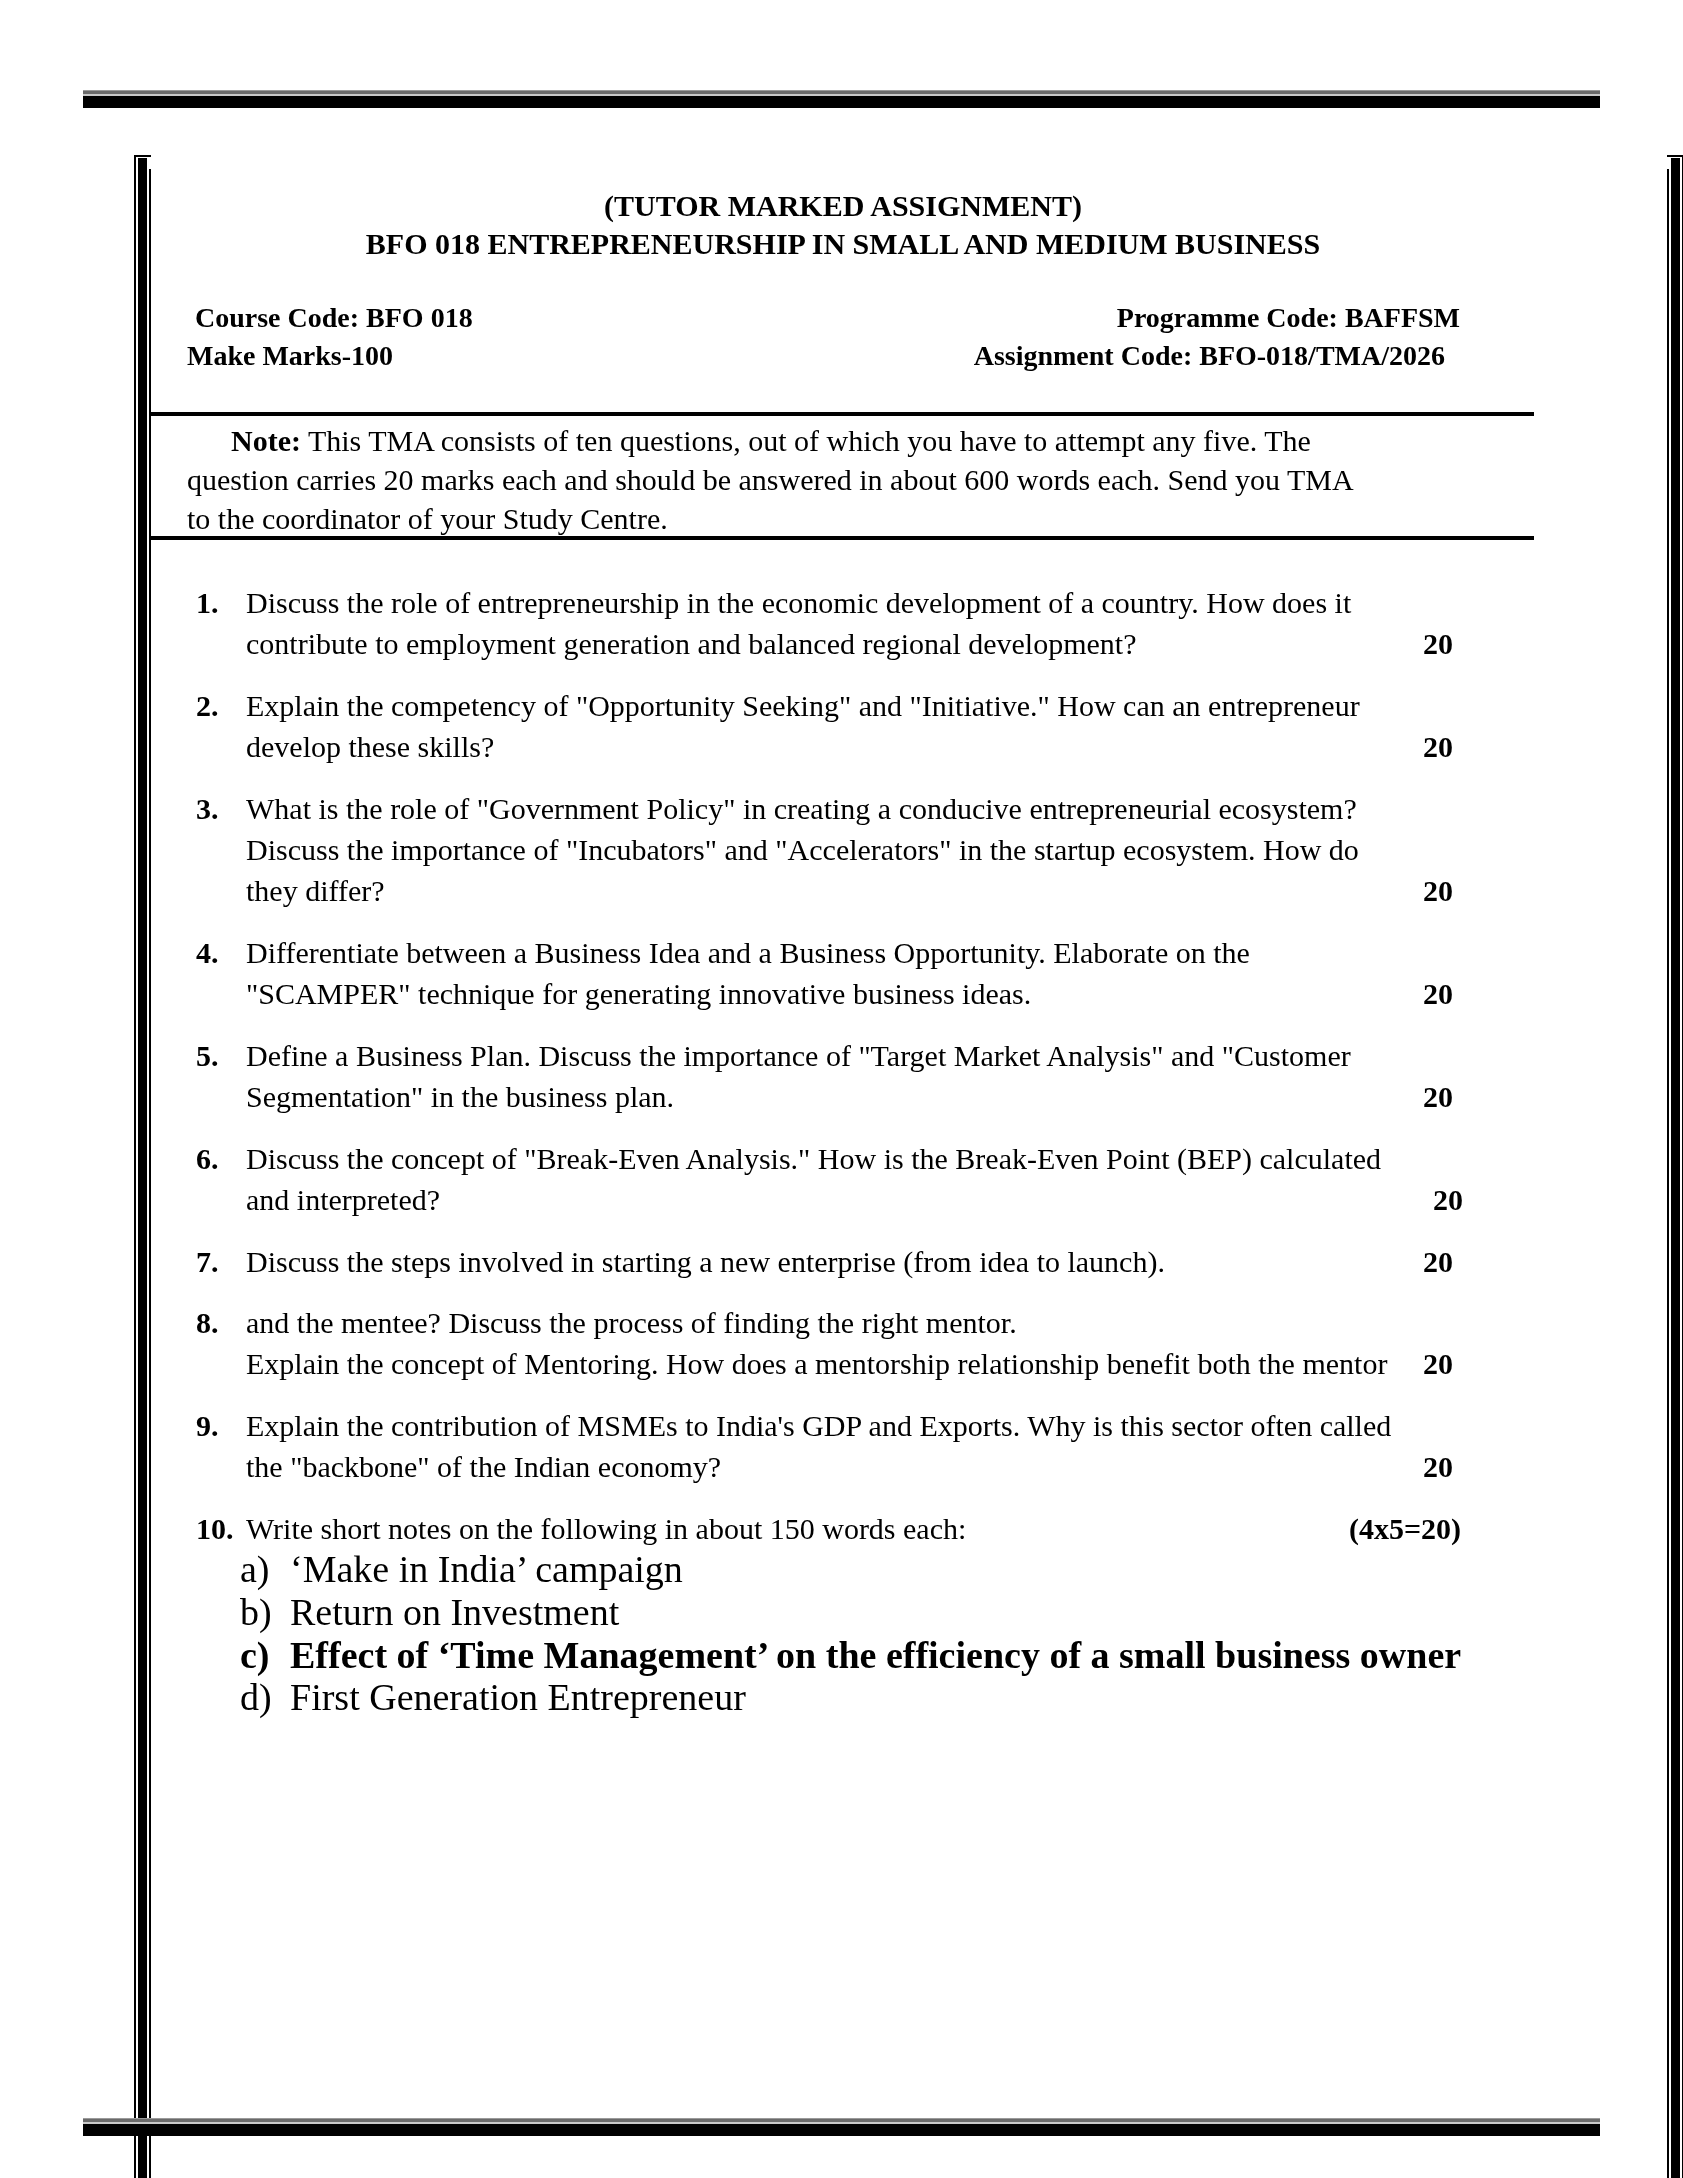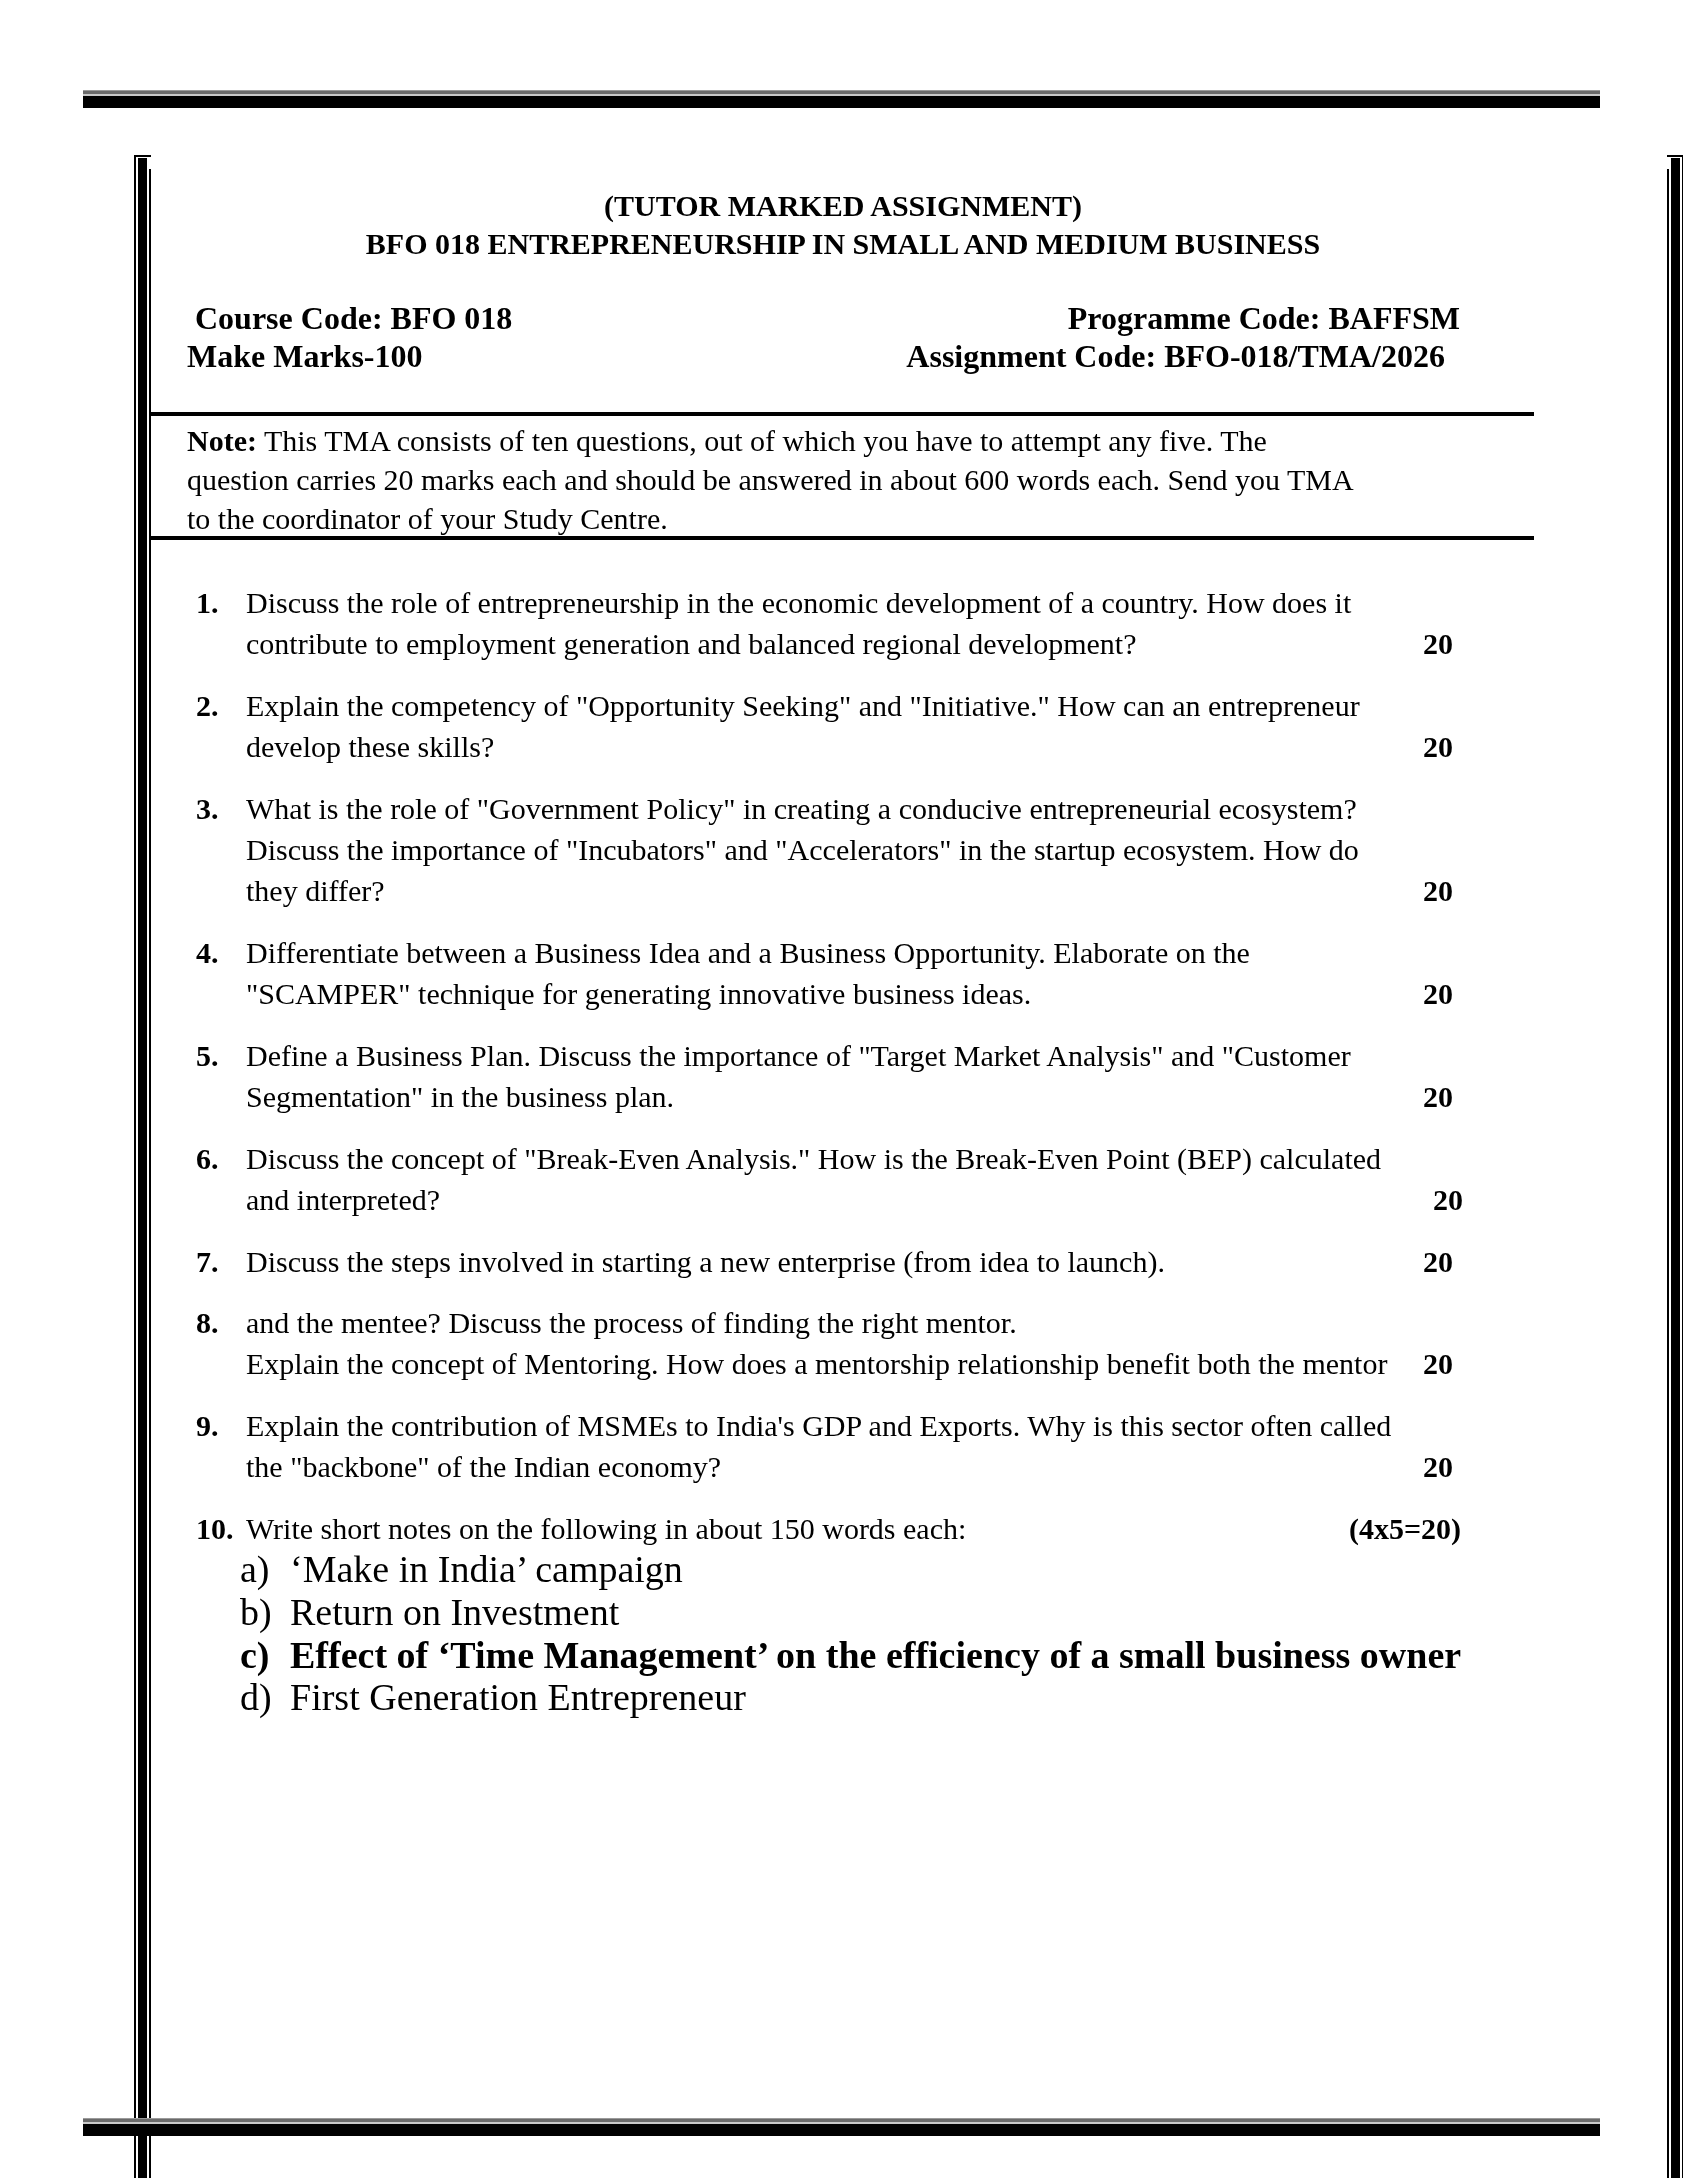--- a/index.html
+++ b/index.html
@@ -24,32 +24,32 @@
   #border-left .cap { position:absolute; left:0; top:0; width:17px; height:2px; background:#000; }
   #border-right { left: 1667px; }
   #border-right .o { right: 0; } #border-right .k { right: 4px; } #border-right .i { right: 15px; }
   #border-right .cap { position:absolute; right:0; top:0; width:17px; height:2px; background:#000; }
 
   .title { position: absolute; left: 149px; width: 1386px; text-align: center;
            font-weight: bold; font-size: 30px; line-height: 36px; }
   #title-1 { top: 188px; left: 150px; }
   #title-2 { top: 226px; left: 150px; }
 
-  .meta { position: absolute; font-weight: bold; font-size: 32px; line-height: 38px; white-space: nowrap; }
+  .meta { position: absolute; font-weight: bold; font-size: 28px; line-height: 38px; white-space: nowrap; }
   #course-code { left: 195px; top: 299px; }
   #total-marks { left: 187px; top: 337px; }
   #programme-code { right: 223px; top: 299px; }
   #assignment-code { right: 238px; top: 337px; }
 
   .note-rule { position: absolute; left: 150px; width: 1384px; height: 4px; background: #000; }
   #note-rule-top { top: 412px; }
   #note-rule-bottom { top: 536px; }
   #note { position: absolute; left: 187px; top: 421px; width: 1317px;
           font-size: 30px; line-height: 39px; }
-  #note b { font-weight: bold; }
+  #note b { font-weight: bold; margin-left: 44px; }
 
   .q { position: absolute; left: 196px; width: 1307px; font-size: 30px; line-height: 41px; }
   .q .num { position: absolute; left: 0; top: 0; font-weight: bold; }
   .q .text { margin-left: 50px; display: block; }
   .q .marks { position: absolute; right: 50px; bottom: 0; font-weight: bold; }
   .sub { position: absolute; left: 240px; font-size: 38px; line-height: 41px; }
   .sub .letter { display: inline-block; width: 50px; }
 </style>
 </head>
 <body>

